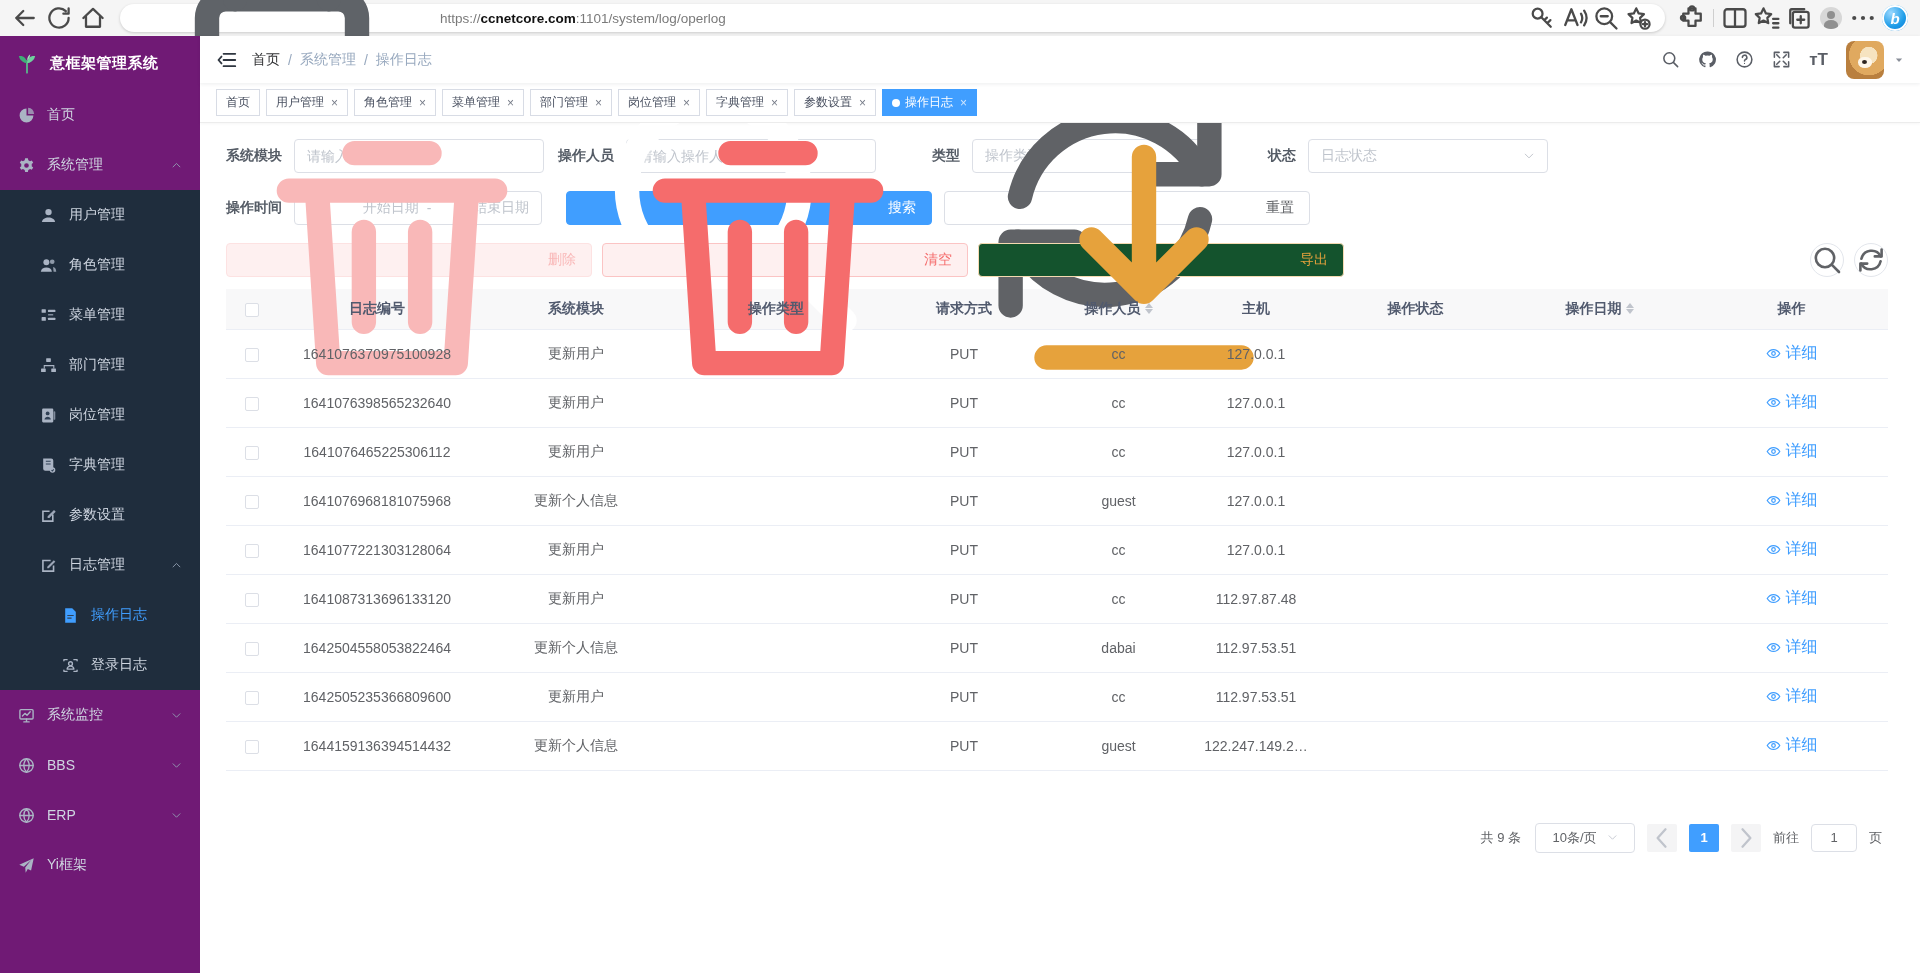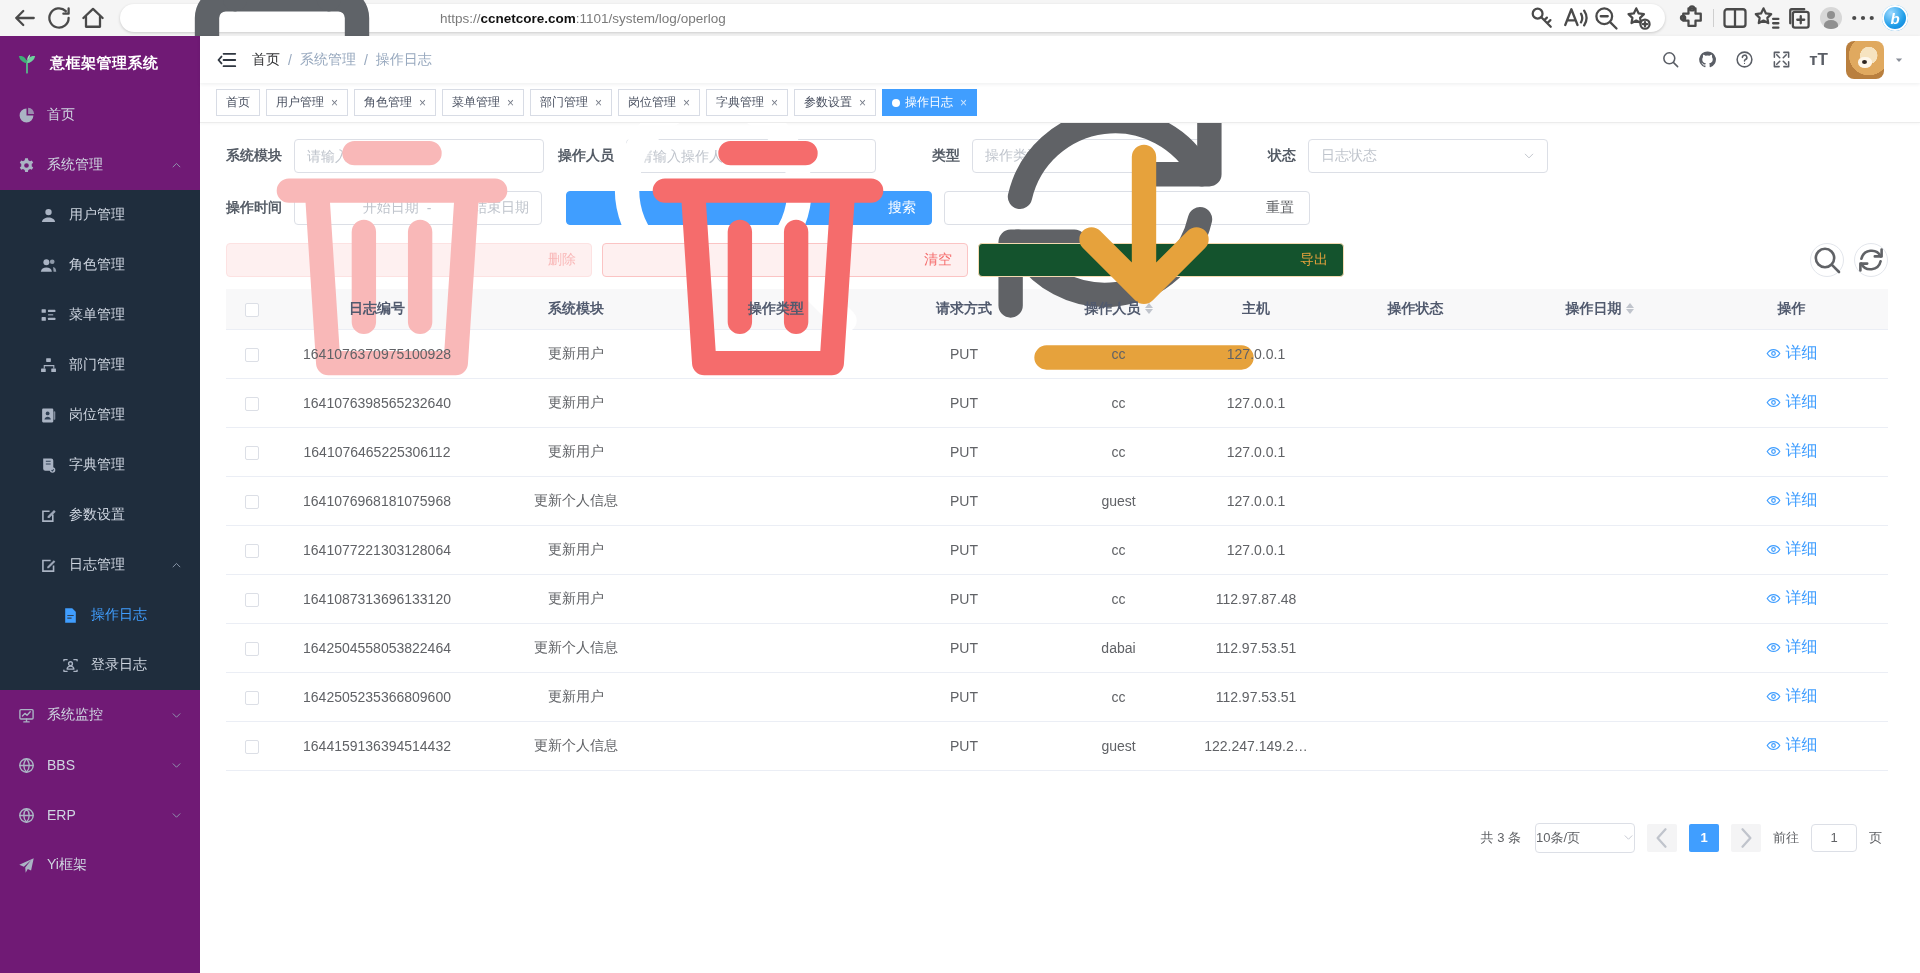--- a/index.html
+++ b/index.html
@@ -105,21 +105,21 @@
   .sorter i { width:0; height:0; border-left:4px solid transparent; border-right:4px solid transparent; }
   .sorter .up { border-bottom:5px solid #c0c4cc; }
   .sorter .down { border-top:5px solid #c0c4cc; }
   .cb { width:14px; height:14px; border:1px solid #dcdfe6; border-radius:2px; background:#fff; display:inline-block; vertical-align:middle; cursor:pointer; }
   .detail-link { color:#409eff; display:inline-flex; align-items:center; gap:5px; cursor:pointer; font-size:16px; }
   .detail-link svg { width:15px; height:15px; }
 
   
   .pager { display:flex; align-items:center; justify-content:flex-end; gap:12px; margin-top:52px; font-size:13px; color:#606266; padding-right:6px; }
   .pager .total { margin-right:2px; }
-  .size-select { width:100px; height:30px; border:1px solid #dcdfe6; border-radius:4px; display:flex; align-items:center; justify-content:space-between; gap:10px; color:#606266; cursor:pointer; }
+  .size-select { width:100px; height:30px; border:1px solid #dcdfe6; border-radius:4px; display:flex; align-items:center; justify-content:center; gap:10px; color:#606266; cursor:pointer; }
   .size-select .caret { color:#c0c4cc; width:11px; height:11px; }
   .pg-btn { min-width:30px; height:28px; background:#f4f4f5; color:#c0c4cc; border-radius:2px; display:flex; align-items:center; justify-content:center; cursor:pointer; font-size:13px; }
   .pg-btn svg { width:11px; height:11px; }
   .pg-num { min-width:30px; height:28px; background:#409eff; color:#fff; border-radius:2px; display:flex; align-items:center; justify-content:center; font-weight:700; cursor:pointer; }
   .goto-input { width:46px; height:28px; border:1px solid #dcdfe6; border-radius:4px; text-align:center; font-size:13px; color:#606266; outline:none; font-family:inherit; }
 </style>
 </head>
 <body>
 
 <div class="browser-bar">
@@ -834,21 +834,21 @@
                       <circle cx="8" cy="8" r="1.9"></circle>
                     </svg>
                   </span>
                   <span>详细</span>
                 </span></td>
             </tr>
           </tbody>
       </table>
 
       <div class="pager">
-        <span class="total">共 3 条</span>
+        <span class="total">共 9 条</span>
         <span class="size-select">
           <span>10条/页</span>
           <span class="caret">
               <svg viewBox="0 0 16 16" fill="none" stroke="currentColor" stroke-width="1.3" stroke-linecap="round" stroke-linejoin="round" style="width:100%;height:100%">
                 <path d="M3 5.5 8 10.5 13 5.5"></path>
               </svg>
             </span>
         </span>
         <span class="pg-btn">
             <svg viewBox="0 0 16 16" fill="none" stroke="currentColor" stroke-width="1.3" stroke-linecap="round" stroke-linejoin="round" style="width:100%;height:100%">

